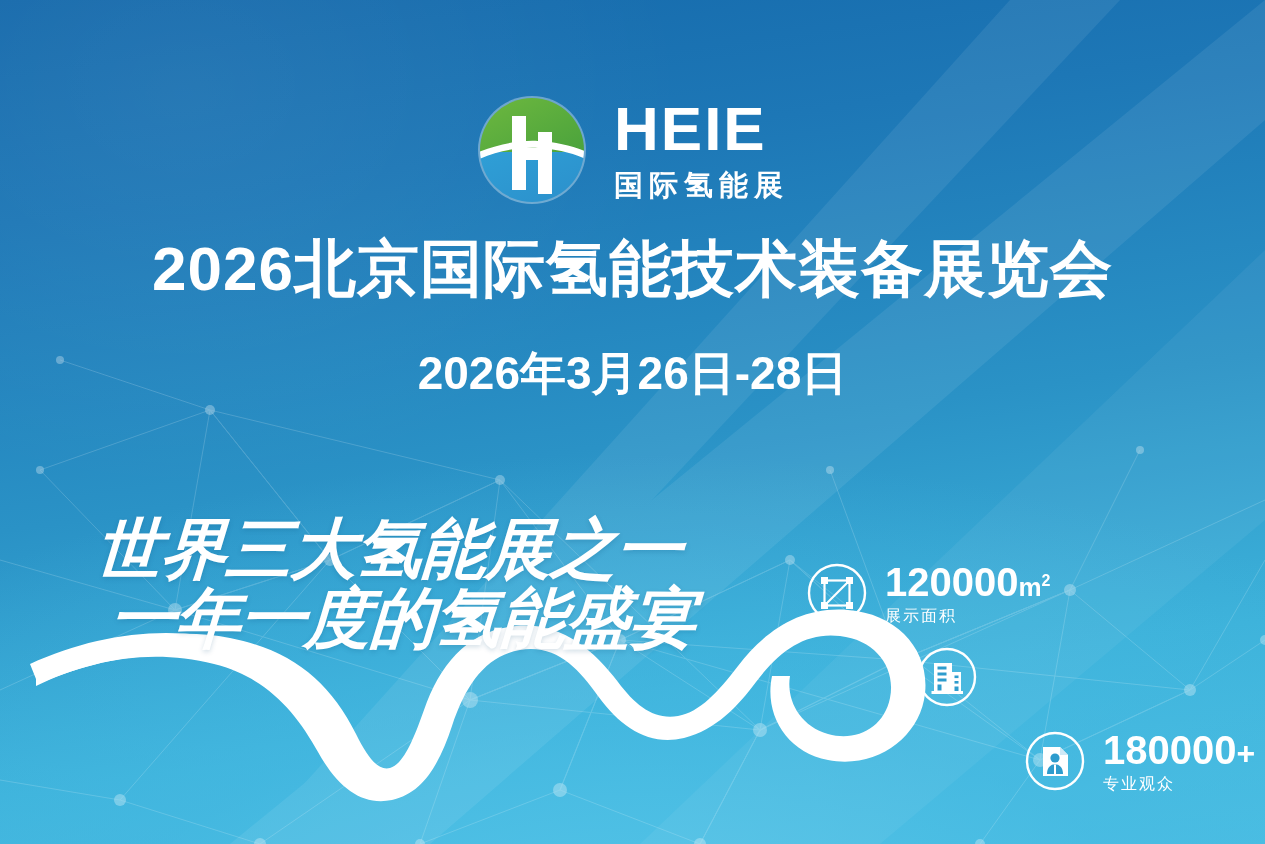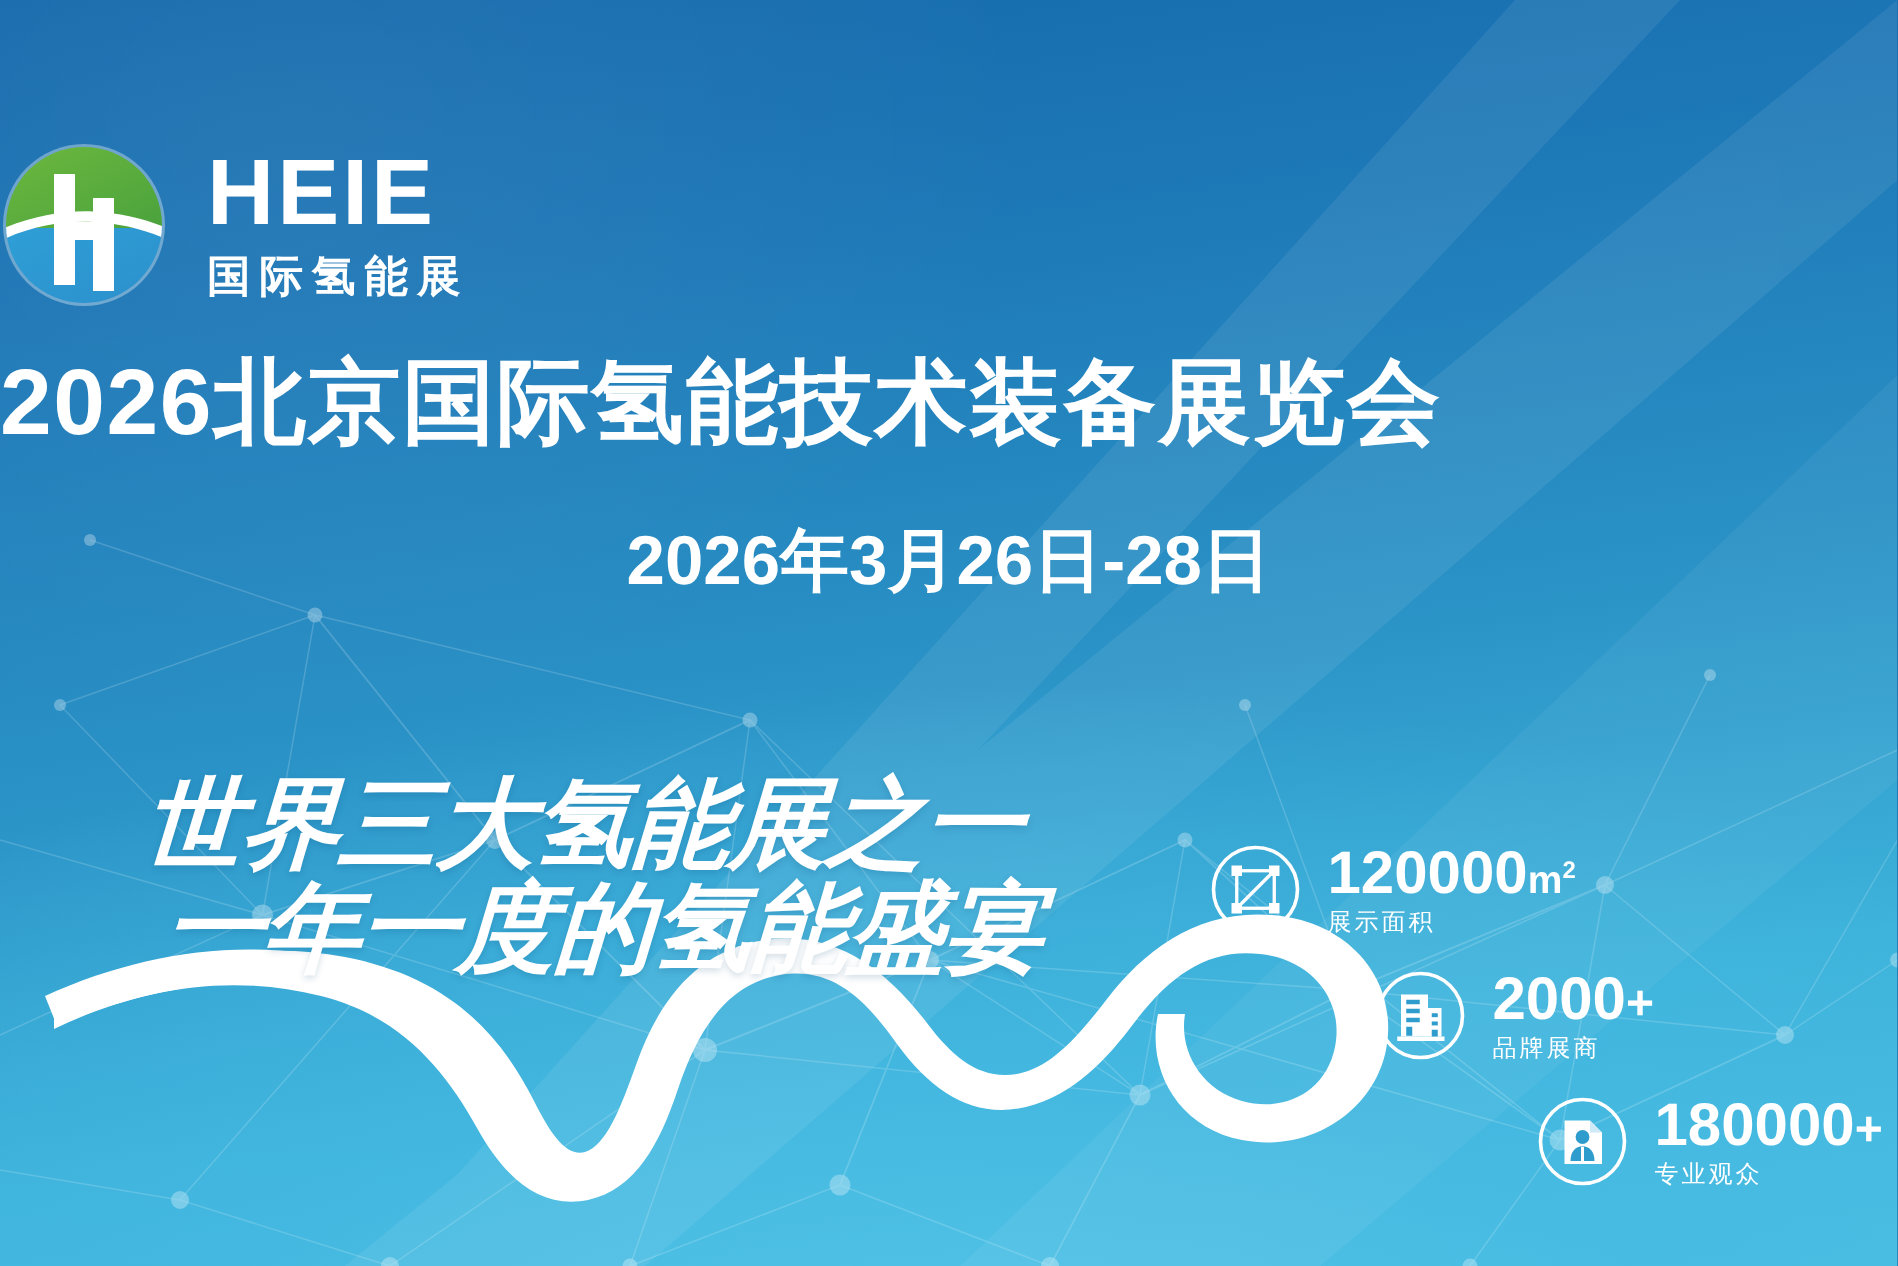--- a/index.html
+++ b/index.html
@@ -24,38 +24,38 @@
   .bg-swoosh{ opacity:1; }
   .bg-glow{
     position:absolute; left:-10%; top:-25%;
     width:70%; height:90%;
     background:radial-gradient(ellipse at 35% 40%, rgba(255,255,255,.06) 0%, rgba(255,255,255,0) 62%);
   }
 
   
   .logo-row{
     position:absolute; left:0; right:0; top:94px;
-    display:flex; align-items:center; gap:26px;
+    display:flex; align-items:center; justify-content:center; gap:26px;
   }
   .logo-mark{ width:112px; height:112px; flex:0 0 auto; }
   .logo-text{ display:flex; flex-direction:column; align-items:flex-start; }
   .logo-en{
     font-size:62px; font-weight:bold; color:#ffffff;
     letter-spacing:2px; line-height:.95;
     font-family:"Liberation Sans","DejaVu Sans",sans-serif;
   }
   .logo-cn{
     font-size:29px; font-weight:bold; color:#ffffff;
     letter-spacing:6px; margin-top:13px; line-height:1;
   }
 
   
   .headline{
     position:absolute; left:0; right:0; top:236px;
-    text-align:left;
+    text-align:center;
     font-size:62px; font-weight:bold; color:#ffffff;
     letter-spacing:1px; line-height:1.08;
     white-space:nowrap;
   }
   .date-line{
     position:absolute; left:0; right:0; top:349px;
     text-align:center;
     font-size:46px; font-weight:bold; color:#ffffff;
     letter-spacing:0px; line-height:1.08;
   }
@@ -273,26 +273,20 @@
         <g fill="#2e9ccd">
           <rect x="21.5" y="20.5" width="9" height="3"></rect>
           <rect x="21.5" y="26.5" width="9" height="3"></rect>
           <rect x="21.5" y="32.5" width="9" height="3"></rect>
           <rect x="21.5" y="38.5" width="4" height="6"></rect>
           <rect x="38.5" y="29.5" width="4" height="2.6"></rect>
           <rect x="38.5" y="35" width="4" height="2.6"></rect>
           <rect x="38.5" y="40.5" width="4" height="4.5"></rect>
         </g>
       </svg>
-      <div class="stat-body">
-        <div class="stat-num">
-          <span>2000</span><span class="plus">+</span>
-        </div>
-        <div class="stat-label">品牌展商</div>
-      </div>
     </div>
 
     <div class="stat stat-3">
       <svg class="stat-icon" viewBox="0 0 62 62">
         <circle cx="31" cy="31" r="28" fill="none" stroke="#ffffff" stroke-width="2.4"></circle>
         <path d="M19 17 H36 L44 25 V46 H19 Z" fill="#ffffff"></path>
         <path d="M36 17 L44 25 H36 Z" fill="#cfe9f6"></path>
         <g fill="#2e9ccd">
           <circle cx="31" cy="28" r="4.6"></circle>
           <path d="M23 44 C23 37.5 26.6 34.2 31 34.2 C35.4 34.2 39 37.5 39 44 Z"></path>

